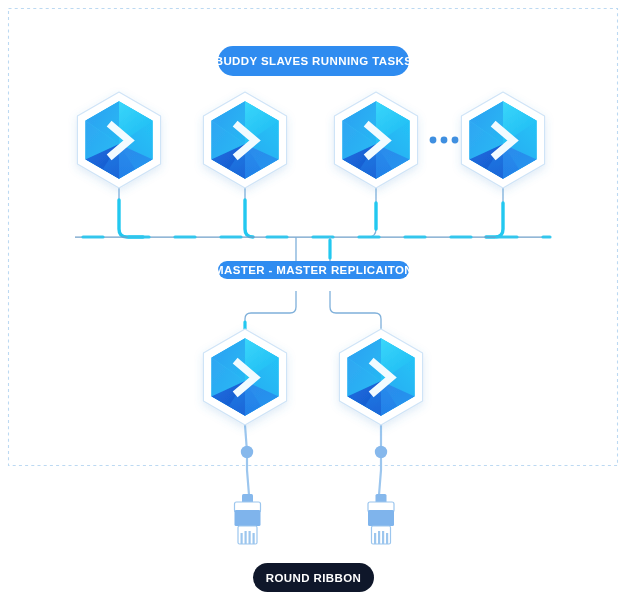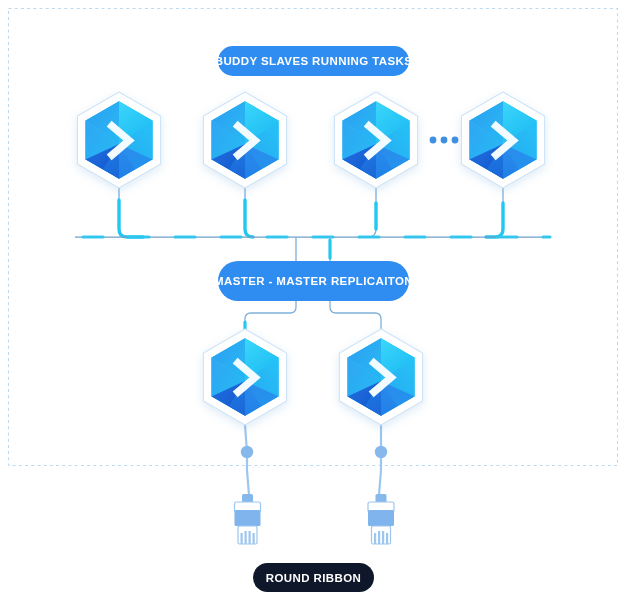--- a/index.html
+++ b/index.html
@@ -44,21 +44,21 @@
     left: 218px;
     top: 46px;
     width: 191px;
     height: 30px;
     font-size: 11.5px;
   }
   #badge-master {
     left: 218px;
     top: 261px;
     width: 191px;
-    height: 40px;
+    height: 18px;
     font-size: 11.5px;
   }
   #badge-ribbon {
     left: 253px;
     top: 563px;
     width: 121px;
     height: 29px;
     font-size: 11.5px;
   }
 </style>

